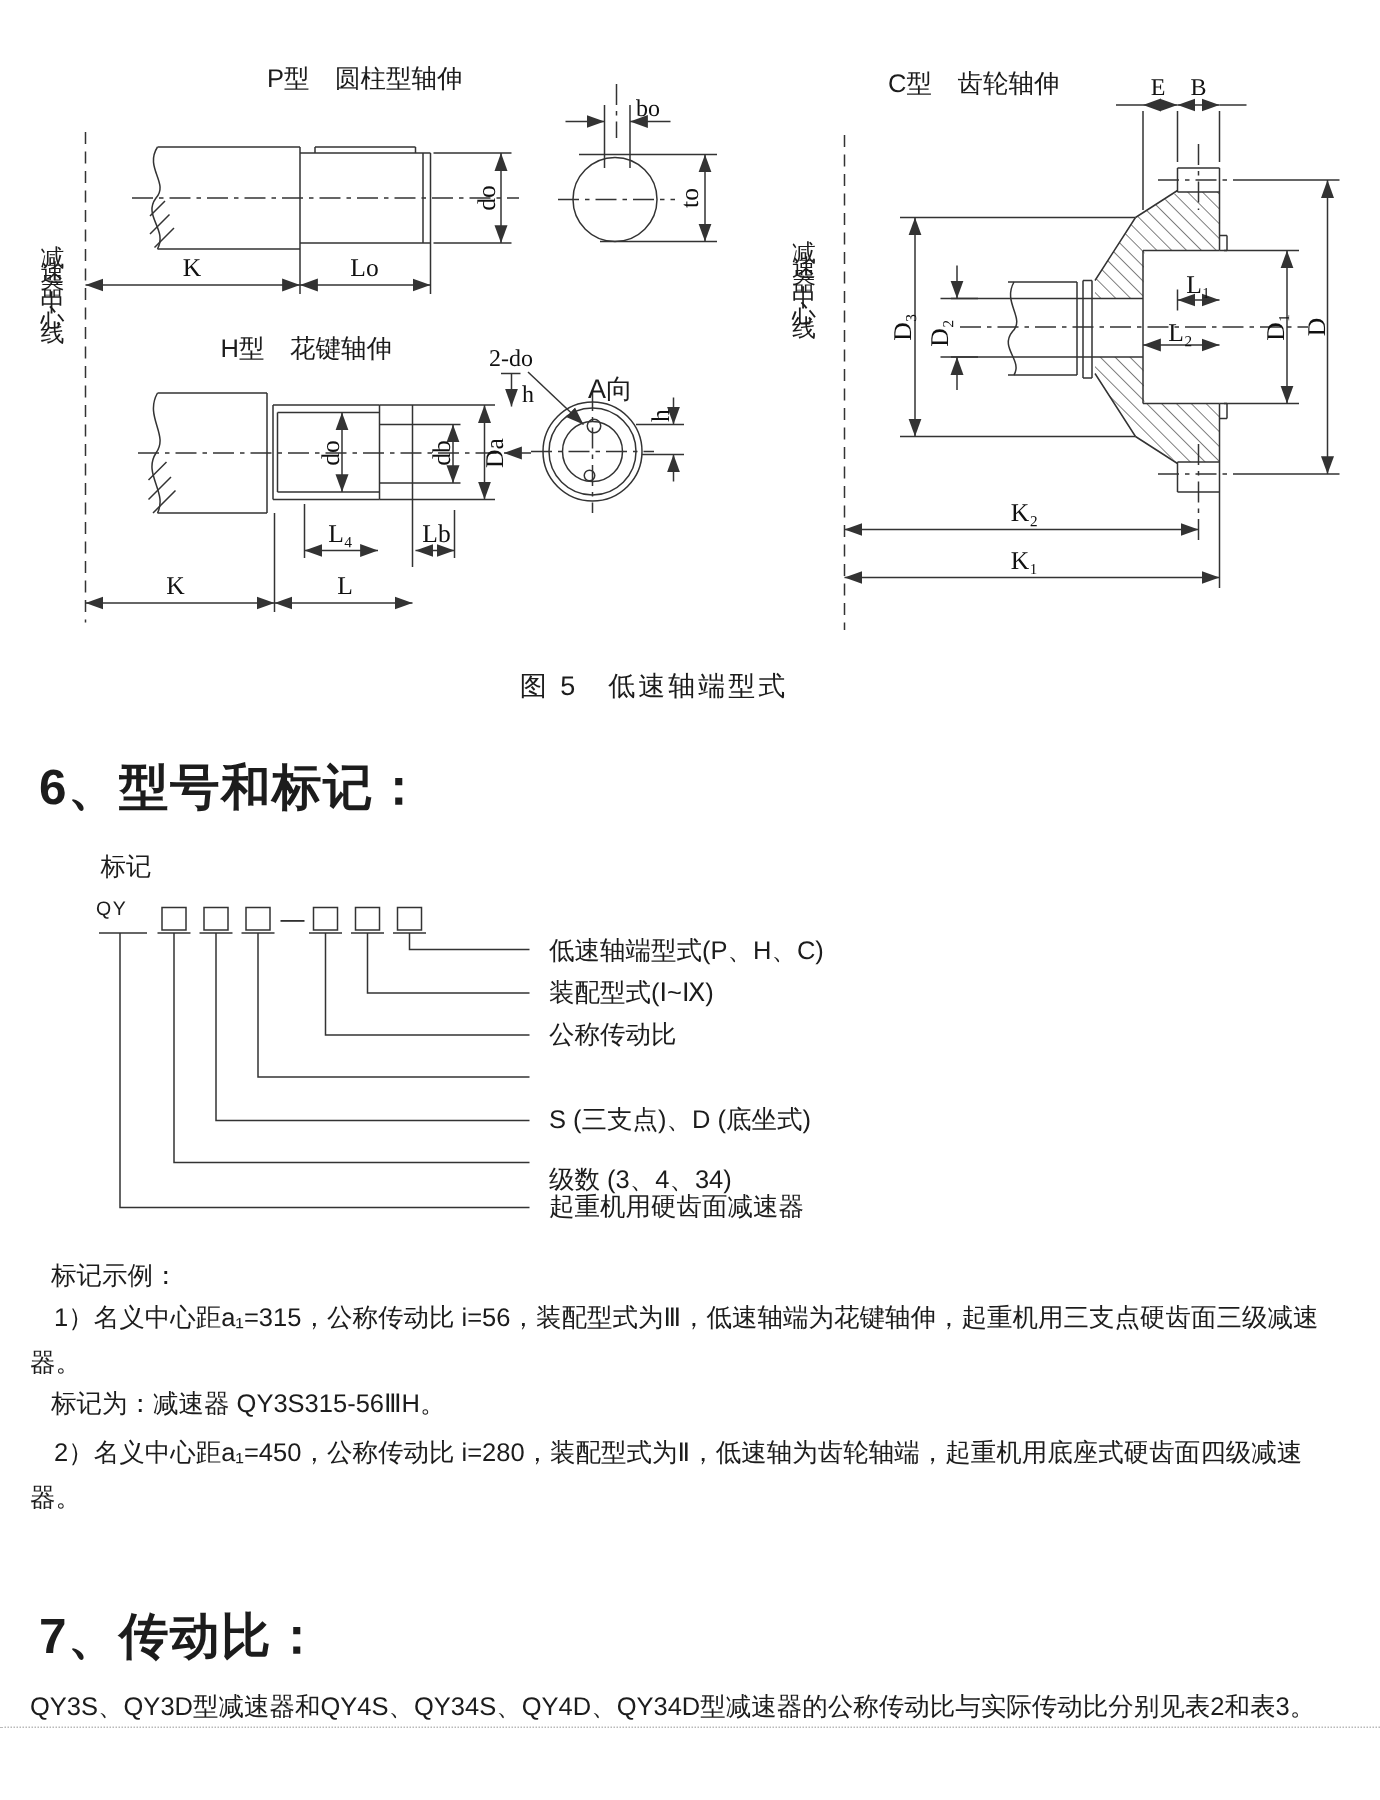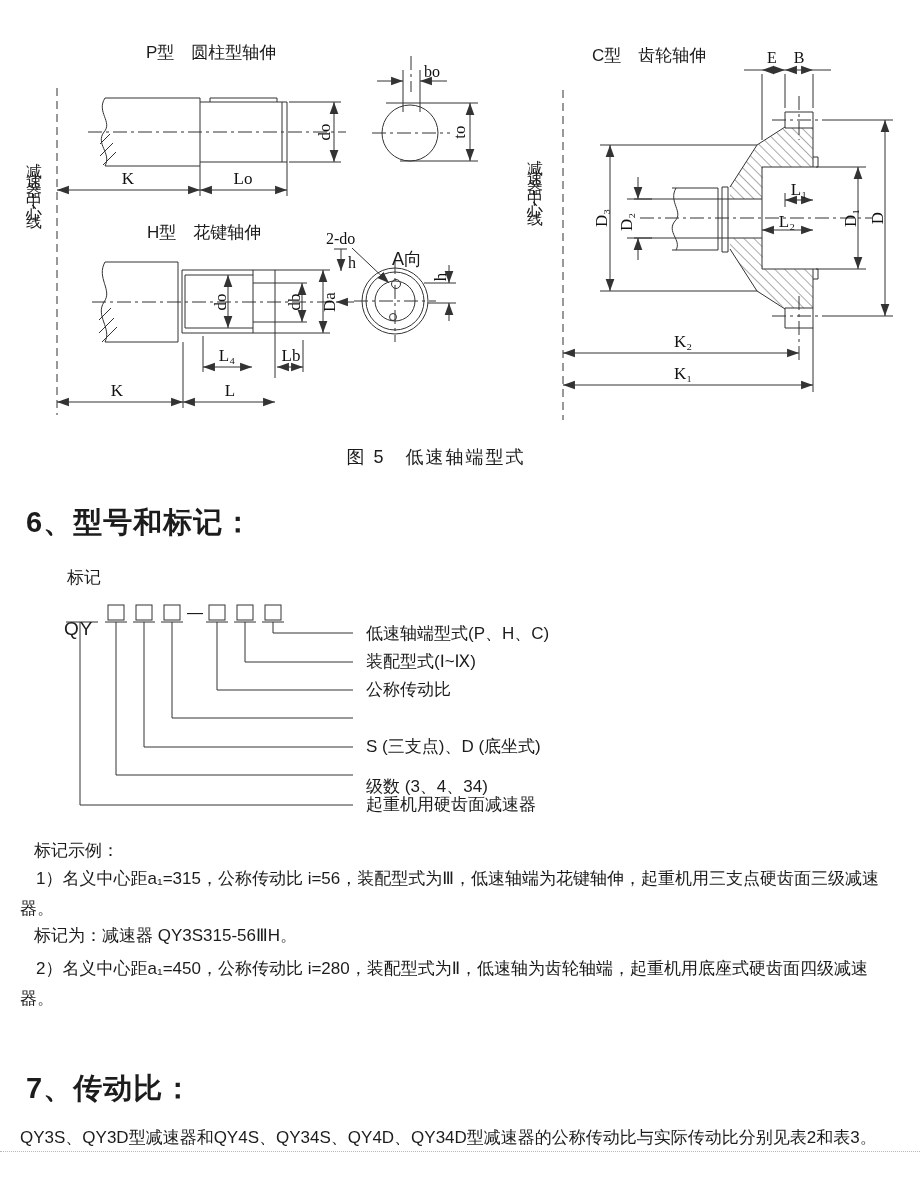--- a/index.html
+++ b/index.html
@@ -1,21 +1,21 @@
 <!DOCTYPE html>
 <html><head>
 <meta charset="utf-8">
 <style>
   html,body{margin:0;padding:0;background:#fff;}
   .page{position:relative;width:920px;height:1200px;background:#ffffff;overflow:hidden;
         font-family:"Liberation Sans",sans-serif;color:#1c1c1c;}
   svg.lines{position:absolute;left:0;top:0;}
   .t{position:absolute;white-space:nowrap;}
   .cjk{font-size:17px;}
-  .heading{font-weight:bold;font-size:29px;letter-spacing:1px;}
+  .heading{font-weight:bold;font-size:33px;letter-spacing:1px;}
   .vert{writing-mode:vertical-rl;text-orientation:upright;font-size:16px;letter-spacing:10px;line-height:18px;}
   .para{position:absolute;font-size:17px;line-height:30px;white-space:normal;}
   .indent{text-indent:16px;}
   .caption{font-size:18px;letter-spacing:2px;}
   .ln{stroke:#333;stroke-width:1;fill:none;}
   .cl{stroke-dasharray:14,4,3,4;}
   .dsh{stroke-dasharray:8,5;}
   text.dim{font-family:"Liberation Serif",serif;font-size:17px;fill:#111;}
   text.dims{font-family:"Liberation Serif",serif;font-size:16px;fill:#111;}
   .botrule{position:absolute;left:0;top:1151px;width:920px;border-top:1px dotted #b9b9b9;}
@@ -172,31 +172,31 @@
       <path class="ln" d="M116,622 V775 H353"></path>
       <path class="ln" d="M144,622 V747 H353"></path>
       <path class="ln" d="M172,622 V718 H353"></path>
       <path class="ln" d="M217,622 V690 H353"></path>
       <path class="ln" d="M245,622 V662 H353"></path>
       <path class="ln" d="M273,622 V633 H353"></path>
       <text x="195" y="618" text-anchor="middle" font-family="Liberation Sans, sans-serif" font-size="16" fill="#111">—</text>
     </g>
   </svg>
 
-  <div class="t cjk" style="left:146px;top:41px;text-align:right;">P型　圆柱型轴伸</div>
+  <div class="t cjk" style="left:178px;top:41px;text-align:right;">P型　圆柱型轴伸</div>
   <div class="t cjk" style="left:592px;top:44px;">C型　齿轮轴伸</div>
   <div class="t cjk" style="left:147px;top:221px;">H型　花键轴伸</div>
   <div class="t" style="left:392px;top:202px;font-size:18px;margin-top:45px;">A向</div>
   <div class="t vert" style="left:25px;top:150px;">减速器中心线</div>
   <div class="t vert" style="left:526px;top:147px;">减速器中心线</div>
   <div class="t caption" style="left:0;width:872px;top:445px;text-align:center;">图 5　低速轴端型式</div>
 
   <div class="t heading" style="left:26px;top:503px;">6、型号和标记：</div>
   <div class="t cjk" style="left:67px;top:566px;">标记</div>
-  <div class="t" style="left:64px;top:598px;font-size:19px;letter-spacing:1px;margin-top:20px;">QY</div>
+  <div class="t" style="left:64px;top:598px;font-size:13px;letter-spacing:1px;">QY</div>
 
   <div class="t cjk" style="left:366px;top:622px;">低速轴端型式(P、H、C)</div>
   <div class="t cjk" style="left:366px;top:650px;">装配型式(Ⅰ~Ⅸ)</div>
   <div class="t cjk" style="left:366px;top:678px;">公称传动比</div>
   <div class="t cjk" style="left:366px;top:735px;">S (三支点)、D (底坐式)</div>
   <div class="t cjk" style="left:366px;top:763px;margin-top:12px;">级数 (3、4、34)</div>
   <div class="t cjk" style="left:366px;top:793px;">起重机用硬齿面减速器</div>
 
   <div class="t cjk" style="left:34px;top:839px;font-family:Liberation Mono, monospace;">标记示例：</div>
   <div class="para indent" style="left:20px;top:864px;width:882px;">1）名义中心距a₁=315，公称传动比 i=56，装配型式为Ⅲ，低速轴端为花键轴伸，起重机用三支点硬齿面三级减速器。</div>

